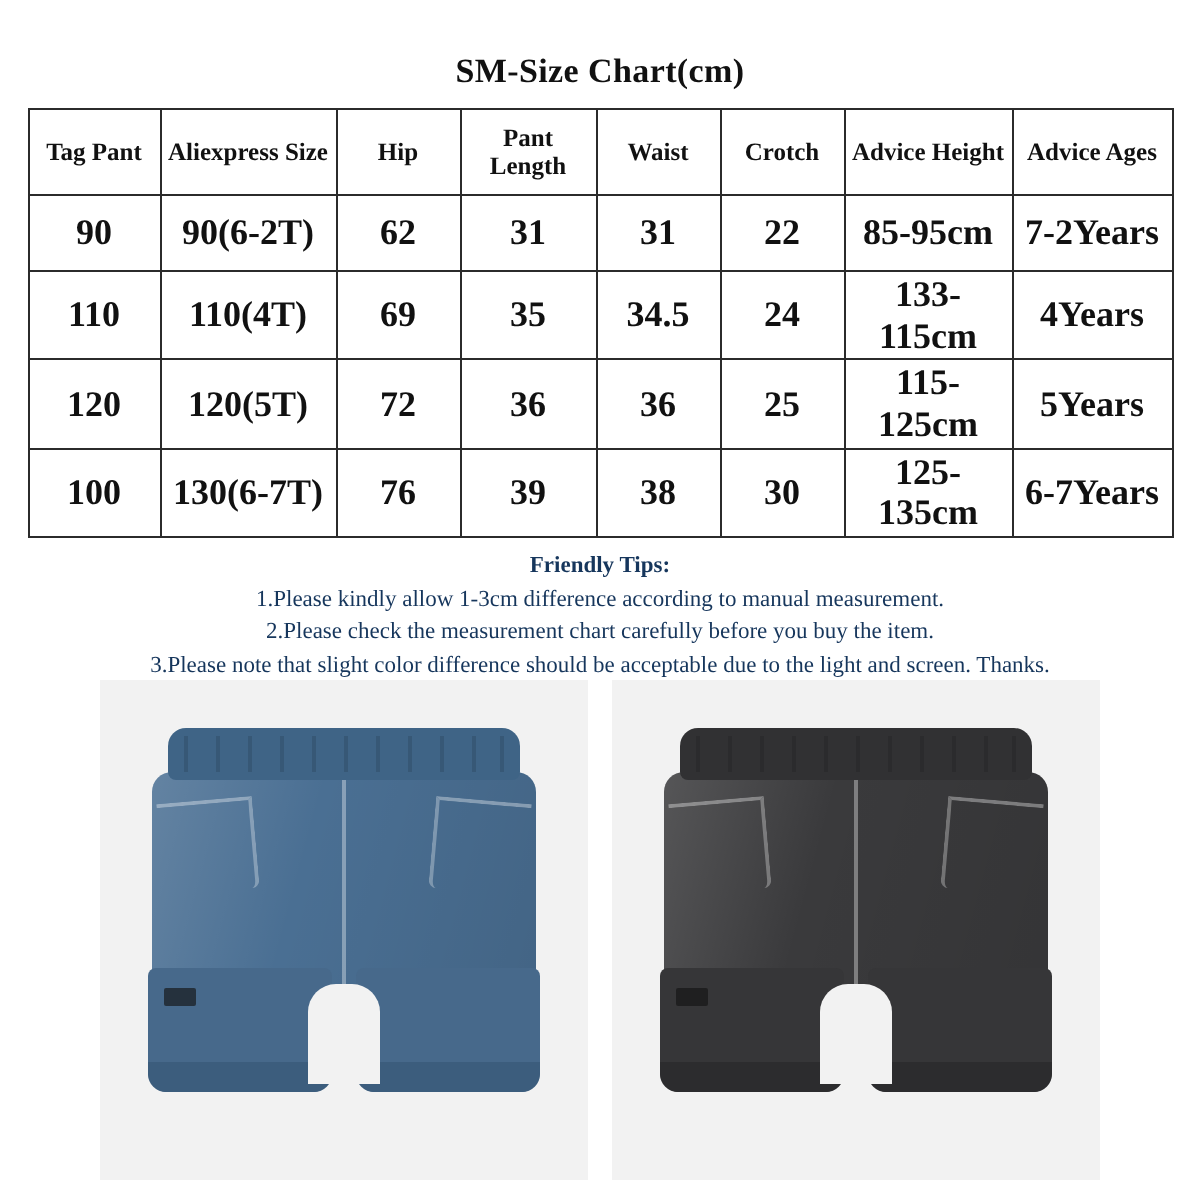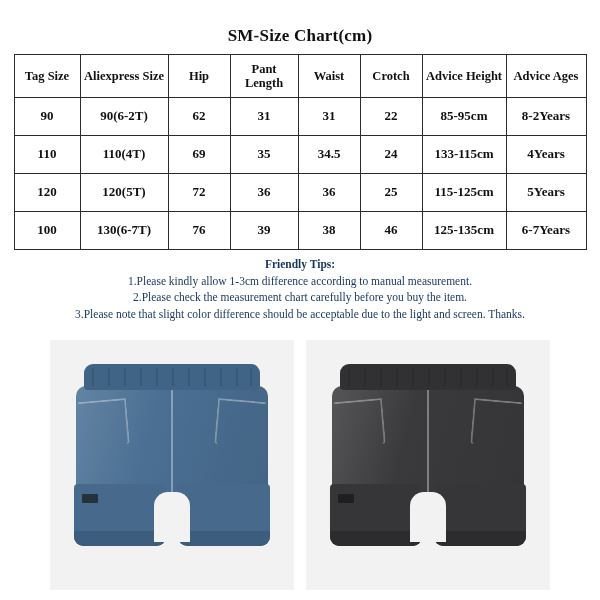--- a/index.html
+++ b/index.html
@@ -32,21 +32,21 @@
     border-collapse: collapse;
     width: 562px;
     margin: 0 auto;
     table-layout: fixed;
   }
   table.size-table th,
   table.size-table td {
     border: 1px solid #2b2b2b;
     text-align: center;
     vertical-align: middle;
-    font-size: 13px;
+    font-size: 18px;
     color: #111111;
     font-weight: bold;
     height: 35px;
     padding: 1px 1px;
     line-height: 1.15;
   }
   table.size-table thead th {
     height: 40px;
     font-size: 12.5px;
   }
@@ -204,40 +204,40 @@
         <col class="col-ali">
         <col class="col-hip">
         <col class="col-pant">
       <col class="col-waist">
         <col class="col-crotch">
         <col class="col-advh">
         <col class="col-adva">
     </colgroup>
     <thead>
       <tr>
-        <th>Tag Size</th>
+        <th>Tag Pant</th>
         <th>Aliexpress Size</th>
         <th>Hip</th>
         <th>Pant Length</th>
         <th>Waist</th>
         <th>Crotch</th>
         <th>Advice Height</th>
         <th>Advice Ages</th>
       </tr>
     </thead>
     <tbody>
       <tr>
         <td>90</td>
         <td>90(6-2T)</td>
         <td>62</td>
         <td>31</td>
         <td>31</td>
         <td>22</td>
         <td>85-95cm</td>
-        <td>8-2Years</td>
+        <td>7-2Years</td>
       </tr>
       <tr>
         <td>110</td>
         <td>110(4T)</td>
         <td>69</td>
         <td>35</td>
         <td>34.5</td>
         <td>24</td>
         <td>133-115cm</td>
         <td>4Years</td>
@@ -251,21 +251,21 @@
         <td>25</td>
         <td>115-125cm</td>
         <td>5Years</td>
       </tr>
       <tr>
         <td>100</td>
         <td>130(6-7T)</td>
         <td>76</td>
         <td>39</td>
         <td>38</td>
-        <td>46</td>
+        <td>30</td>
         <td>125-135cm</td>
         <td>6-7Years</td>
       </tr>
     </tbody>
   </table>
 
   <div class="tips">
     <div class="tips-head">Friendly Tips:</div>
     <div>1.Please kindly allow 1-3cm difference according to manual measurement.</div>
     <div>2.Please check the measurement chart carefully before you buy the item.</div>

